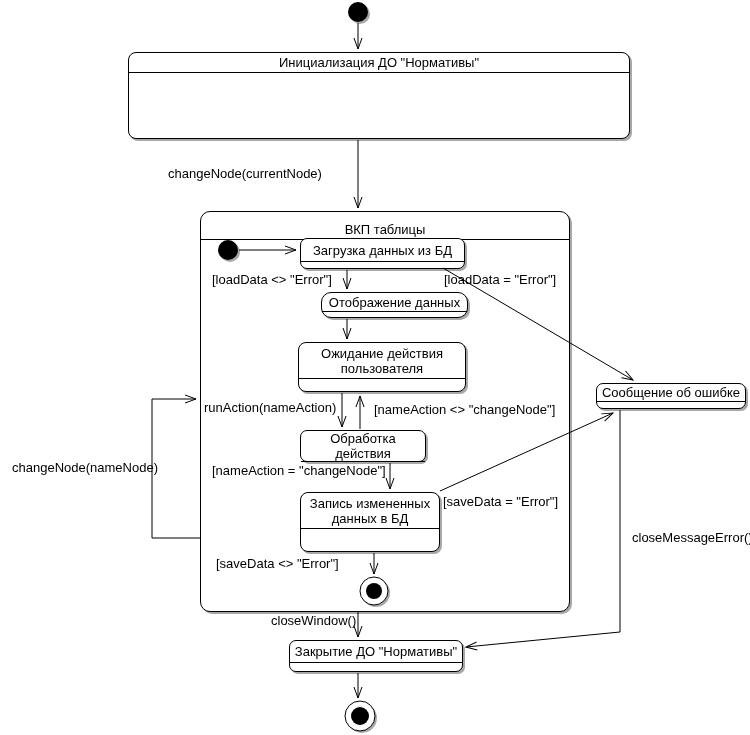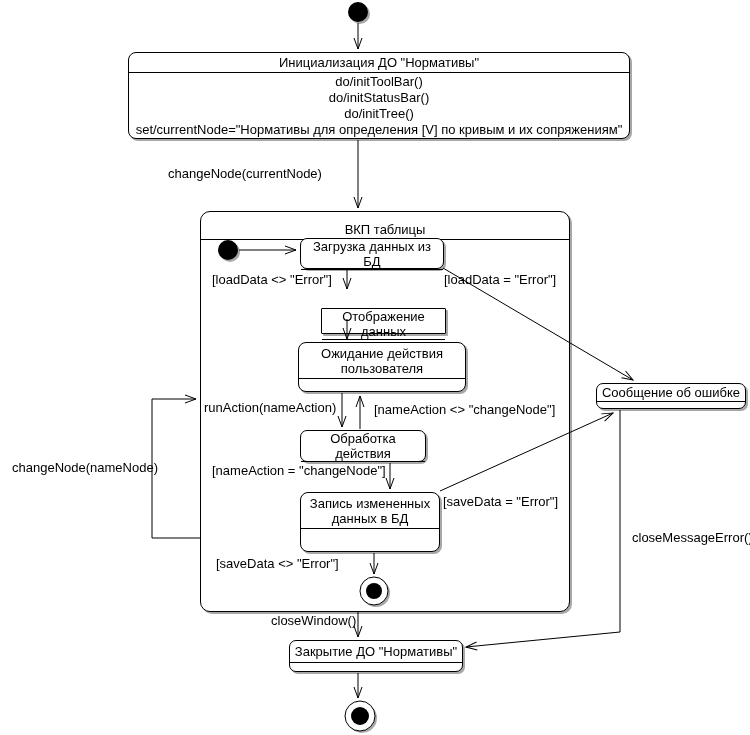--- a/index.html
+++ b/index.html
@@ -29,34 +29,28 @@
 <body>
 
 <div class="canvas">
 
   <div class="state composite" style="left:200px;top:211px;width:370px;height:401px;border-radius:10px;">
     <div class="title" style="height:19px;margin-top:8px;">ВКП таблицы</div>
   </div>
 
   <div class="state" style="left:128px;top:52px;width:502px;height:87px;border-radius:8px;">
     <div class="title" style="flex:0 0 19px;">Инициализация ДО "Нормативы"</div>
-    <div class="actions">
-      <div>do/initToolBar()</div>
-      <div>do/initStatusBar()</div>
-      <div>do/initTree()</div>
-      <div>set/currentNode="Нормативы для определения [V] по кривым и их сопряжениям"</div>
-    </div>
   </div>
 
-  <div class="state" style="left:300px;top:238px;width:144px;height:31px;border-radius:7px;">
+  <div class="state" style="left:300px;top:238px;width:165px;height:31px;border-radius:7px;">
     <div class="title">Загрузка данных из БД</div>
     <div class="comp" style="height:6px;"></div>
   </div>
 
-  <div class="state" style="left:321px;top:292px;width:125px;height:26px;border-radius:1px;margin-top:16px;">
+  <div class="state" style="left:321px;top:292px;width:147px;height:26px;border-radius:10px;">
     <div class="title">Отображение данных</div>
     <div class="comp" style="height:5px;"></div>
   </div>
 
   <div class="state" style="left:298px;top:342px;width:168px;height:50px;border-radius:8px;">
     <div class="title">Ожидание действия пользователя</div>
     <div class="comp" style="height:12px;"></div>
   </div>
 
   <div class="state" style="left:300px;top:430px;width:126px;height:32px;border-radius:7px;">

